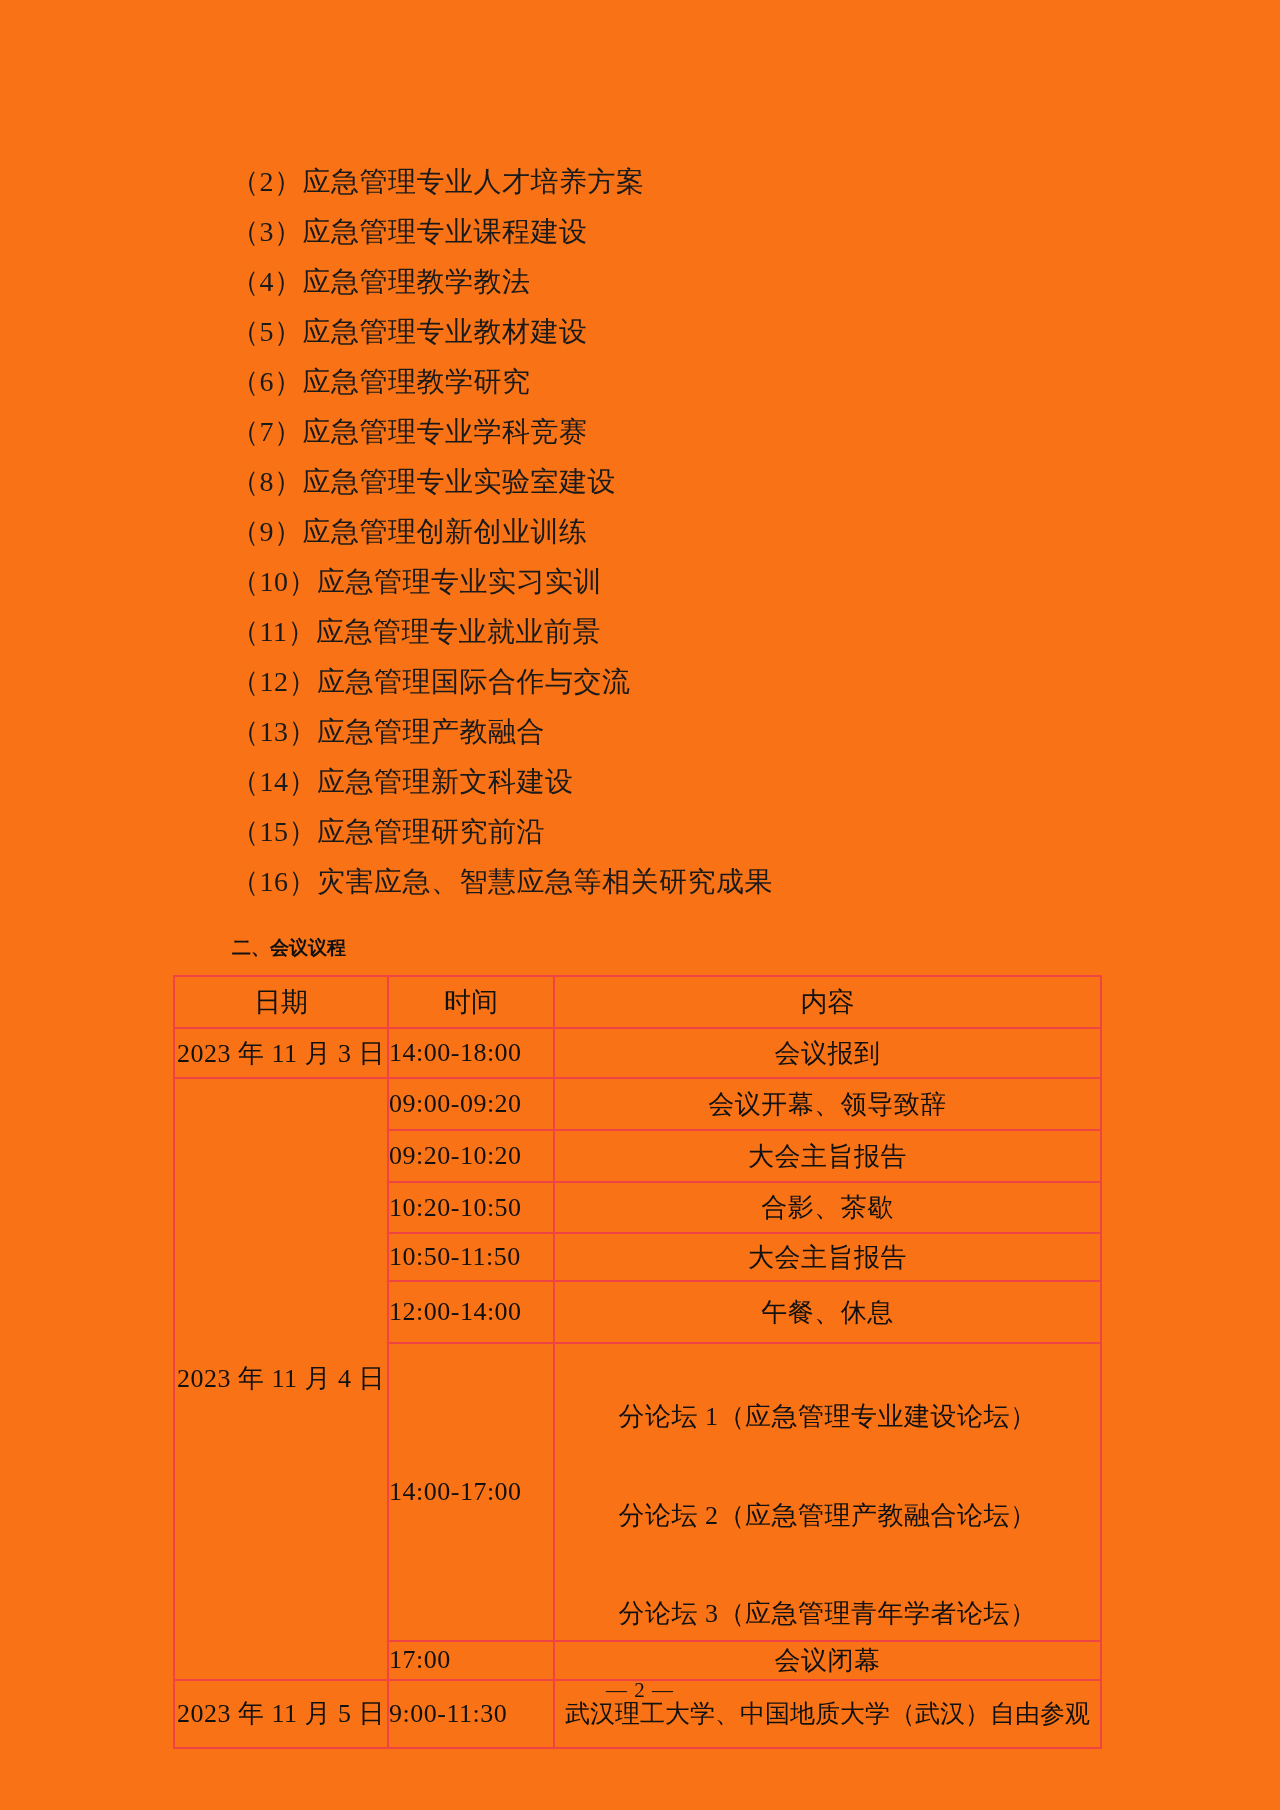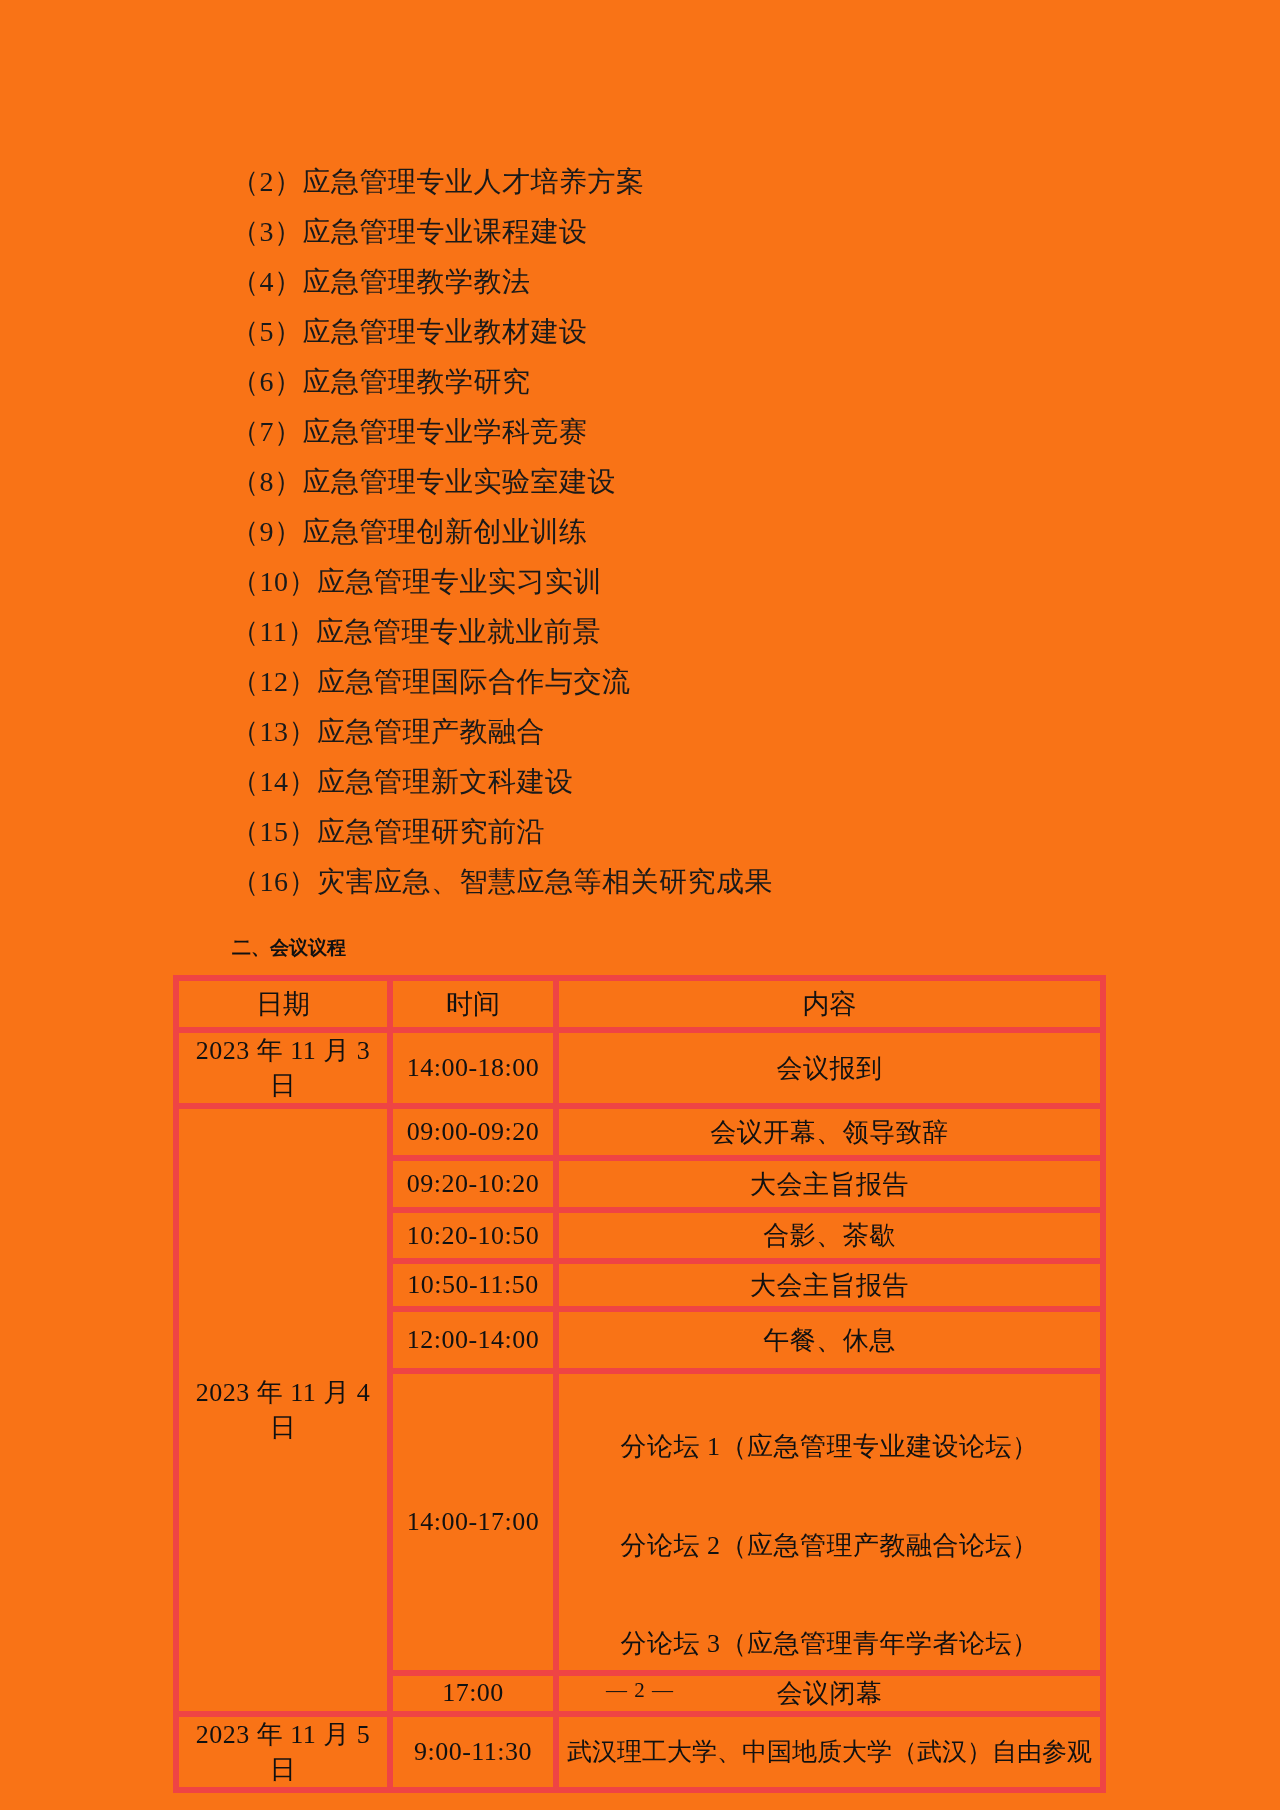--- a/index.html
+++ b/index.html
@@ -18,26 +18,26 @@
     position:absolute; top:931px; left:232px; margin:0;
     font-family:"Liberation Sans","DejaVu Sans",sans-serif;
     font-weight:700; font-size:19px; line-height:34px; color:#111;
   }
   table.agenda {
     position:absolute; left:173px; top:975px; width:927px;
     border-collapse:collapse; table-layout:fixed;
     font-size:26px; color:#111;
   }
   table.agenda th, table.agenda td {
-    border:6px solid #ef4444; padding:0; font-weight:normal;
+    border:2px solid #ef4444; padding:0; font-weight:normal;
     vertical-align:middle; overflow:hidden;
   }
   th.col-header { text-align:center; font-size:27px; }
   td.date-cell { text-align:center; letter-spacing:0.5px; }
-  td.time-cell { text-align:center; padding-left:9px; letter-spacing:0.5px; }
+  td.time-cell { text-align:left; padding-left:9px; letter-spacing:0.5px; }
   td.content-cell { text-align:center; letter-spacing:0.5px; }
   td.time-cell-top { vertical-align:top; line-height:51px; }
   .forum-line { line-height:51.5px; text-align:center;margin-top:47px; }
   td.content-small { font-size:25px; letter-spacing:0;text-align:center; }
   .footer {
     position:absolute; top:1678px; left:0; width:1280px;
     text-align:center; font-size:21px; color:#111; letter-spacing:1px;
   }
 </style>
 </head>

